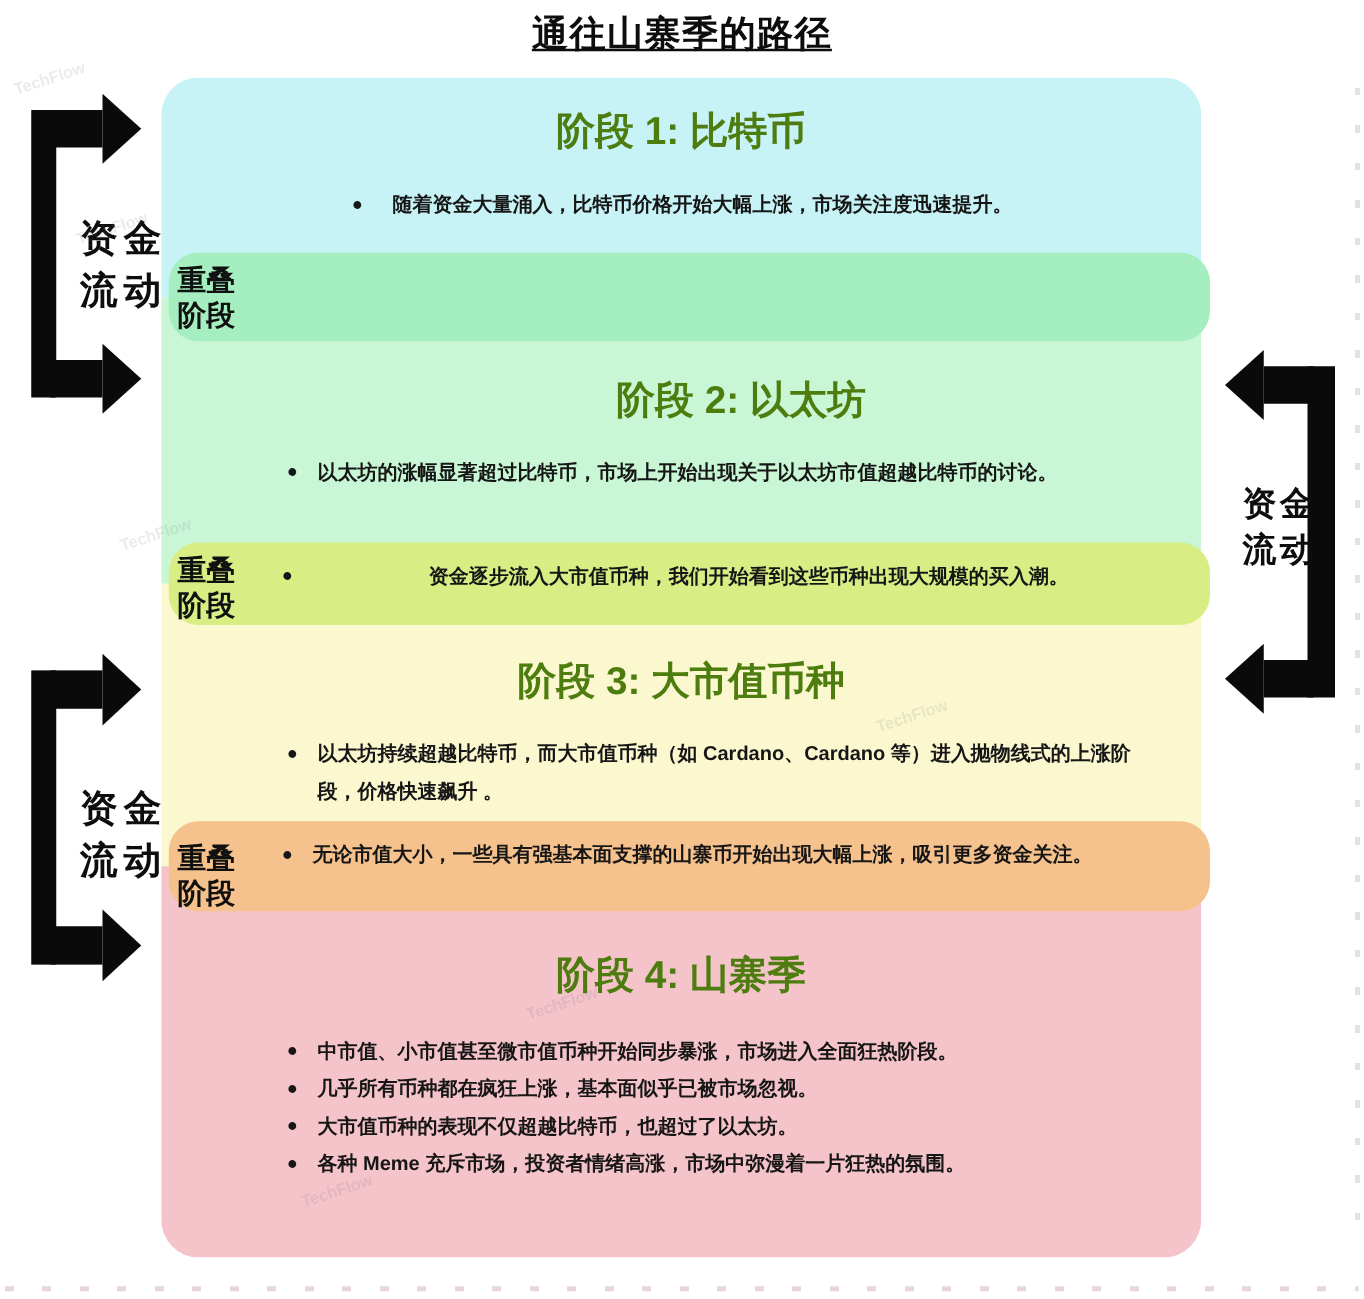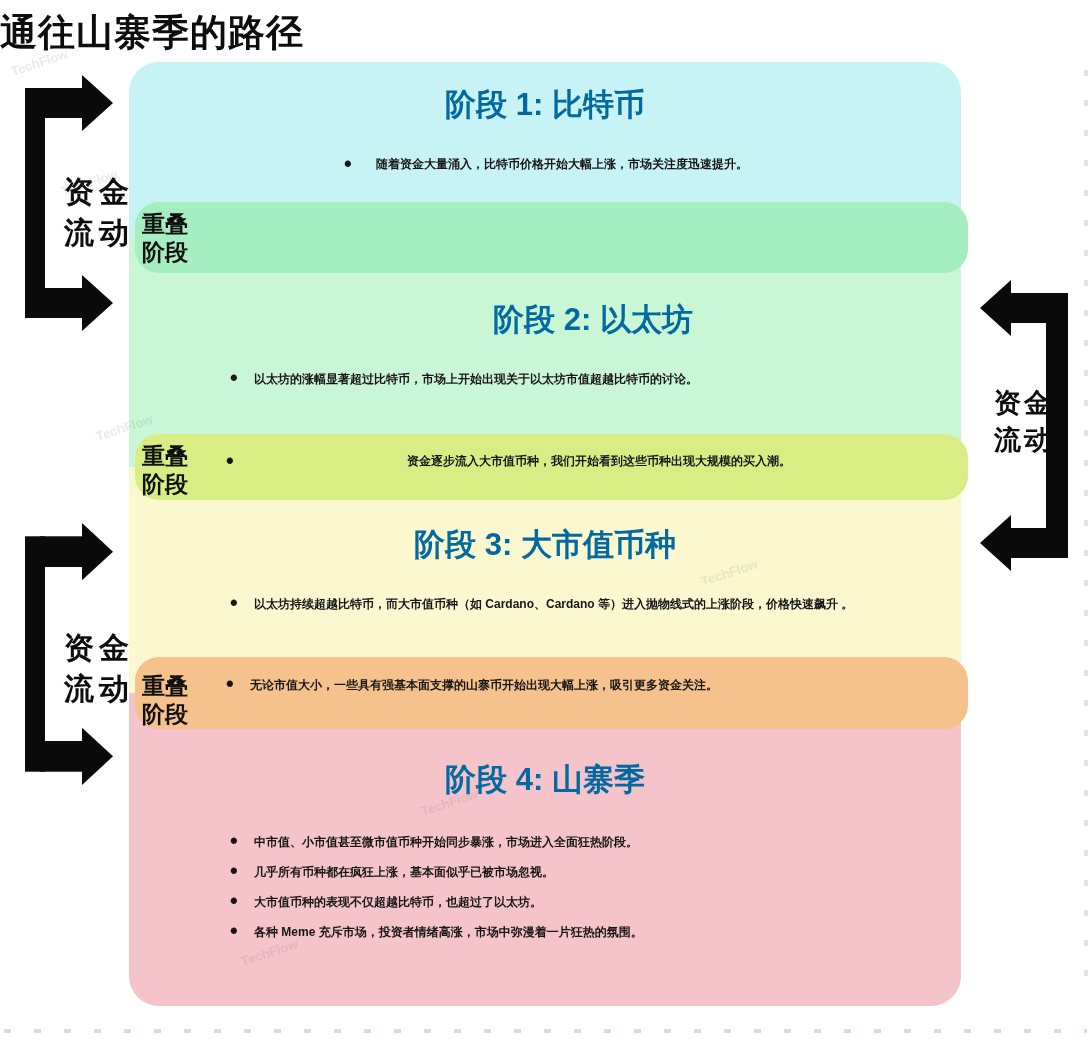--- a/index.html
+++ b/index.html
@@ -1,41 +1,41 @@
 <!DOCTYPE html>
 <html style="--c-stage1: #c7f3f7; --c-stage2: #c9f6d5; --c-stage3: #fbf8d0; --c-stage4: #f5c3ca; --c-overlap1: #a4eec0; --c-overlap2: #d8ee85; --c-overlap3: #f5c18c; --c-arrow: #0a0a0a; --c-text: #141414;"><head>
 <meta charset="utf-8">
 <style>
   html,body{margin:0;padding:0;background:#ffffff;}
   .canvas{
     position:relative;width:1091px;height:1039px;background:#fff;overflow:hidden;
     font-family:"Liberation Sans","DejaVu Sans",sans-serif;color:var(--c-text,#141414);
   }
   .page-title{
-    position:absolute;top:8px;left:0;width:100%;margin:0;text-align:left;
-    font-size:37px;font-weight:700;letter-spacing:1px;color:#0d0d0d;
+    position:absolute;top:8px;left:0;width:100%;margin:0;text-align:center;
+    font-size:29px;font-weight:700;letter-spacing:1px;color:#0d0d0d;text-decoration:underline;
   }
   
   .container{position:absolute;left:129px;top:62px;width:832px;height:944px;border-radius:30px;overflow:hidden;}
   .band{position:absolute;left:0;width:100%;}
   .b1{top:0;height:176px;background:var(--c-stage1,#c7f3f7);}
   .b2{top:176px;height:229px;background:var(--c-stage2,#c9f6d5);}
   .b3{top:405px;height:226px;background:var(--c-stage3,#fbf8d0);}
   .b4{top:631px;height:313px;background:var(--c-stage4,#f5c3ca);}
   
   .overlap{position:absolute;left:135px;width:833px;border-radius:24px;}
   .o1{top:202px;height:71px;background:var(--c-overlap1,#a4eec0);}
   .o2{top:434px;height:66px;background:var(--c-overlap2,#d8ee85);}
   .o3{top:657px;height:72px;background:var(--c-overlap3,#f5c18c);}
   .stage-title{
     position:absolute;left:129px;width:832px;text-align:center;
-    font-size:31px;font-weight:700;color:#0369a1;
+    font-size:31px;font-weight:700;color:#4d7c0f;
   }
   .st1{top:84px;} .st2{top:299px;margin-left:48px;} .st3{top:524px;} .st4{top:759px;}
-  .bullets{position:absolute;font-size:12px;font-weight:700;line-height:29px;color:#161616;}
+  .bullets{position:absolute;font-size:16px;font-weight:700;line-height:29px;color:#161616;}
   .bullet{position:relative;padding-left:26px;}
   .bullet::before{content:"\2022";position:absolute;left:2px;top:-1px;font-size:22px;}
   .bul-s1{top:150px;left:129px;width:832px;text-align:center;}
   .bul-s1 .bullet{display:inline-block;text-align:left;padding-left:34px;}
   .bul-o1{top:209px;left:224px;width:724px;line-height:28px;}
   .bul-s2{top:364px;left:228px;width:704px;line-height:30px;}
   .bul-o2{top:447px;left:224px;width:724px;text-align:center;}
   .bul-s3{top:589px;left:228px;width:704px;line-height:30px;}
   .bul-o3{top:671px;left:224px;width:706px;line-height:28px;}
   .bul-s4{top:827px;left:228px;width:714px;line-height:30px;}

